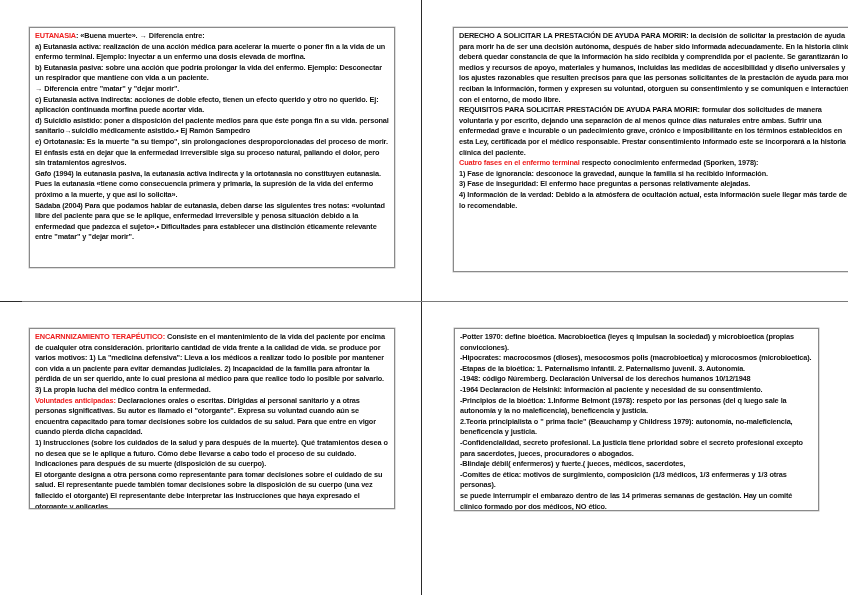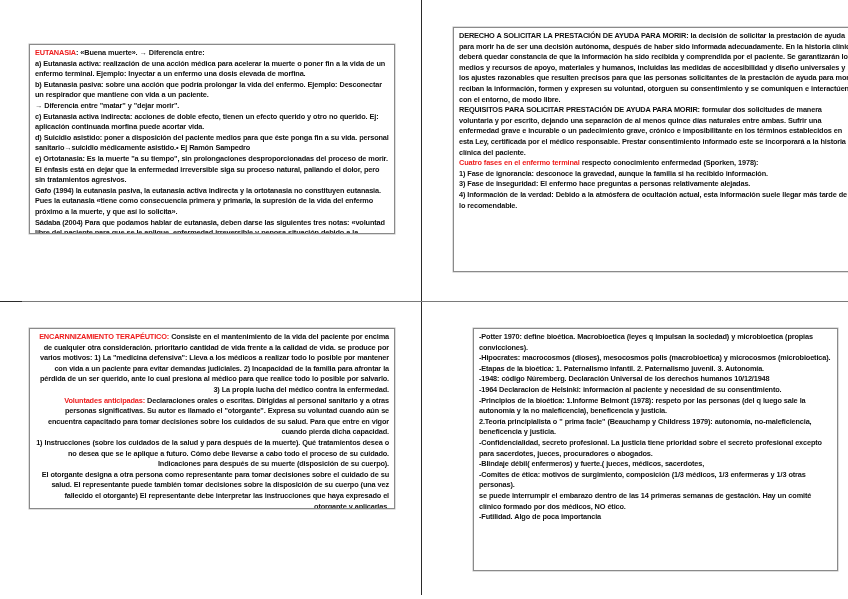--- a/index.html
+++ b/index.html
@@ -50,24 +50,24 @@
     letter-spacing: -0.15px;
     word-spacing: 0.2px;
     overflow: hidden;
   }
   .card p {
     margin: 0;
   }
   .red {
     color: #ee1c1c;
   }
-  #card-tl { left: 29px;  top: 44px;  width: 366px; height: 190px; }
+  #card-tl { left: 29px;  top: 27px;  width: 366px; height: 241px; }
   #card-tr { left: 453px; top: 27px;  width: 408px; height: 245px; }
-  #card-bl { left: 29px;  top: 328px; width: 366px; height: 181px; text-align: right; }
-  #card-br { left: 454px; top: 328px; width: 365px; height: 243px; margin-left: 19px; }
+  #card-bl { left: 29px;  top: 328px; width: 366px; height: 181px; }
+  #card-br { left: 454px; top: 328px; width: 365px; height: 183px; }
 </style>
 </head>
 <body>
 
 <div class="vdivider"></div>
 <div class="hdivider">
     <div class="dark"></div>
   </div>
 
 <div class="card" id="card-tl">

